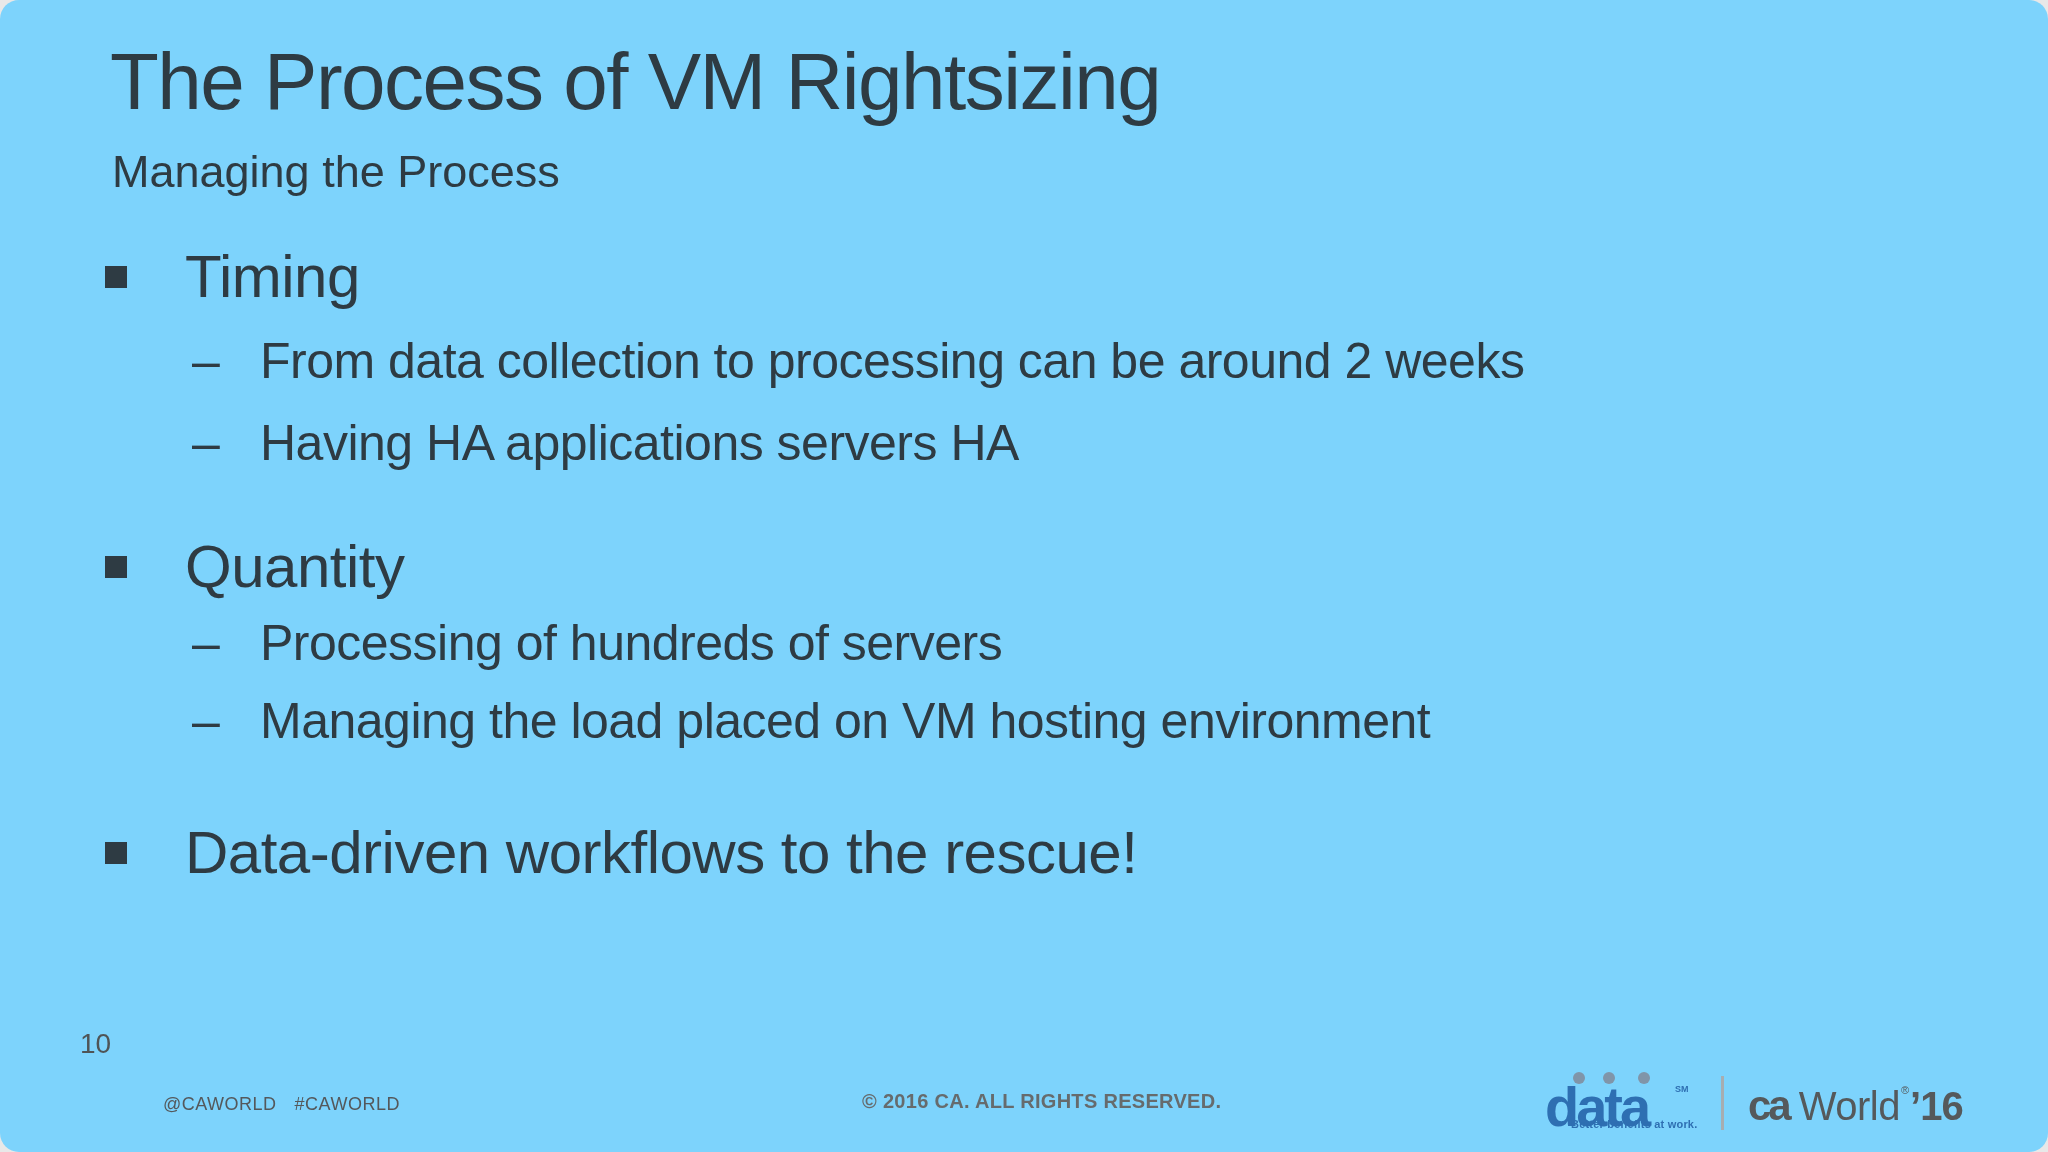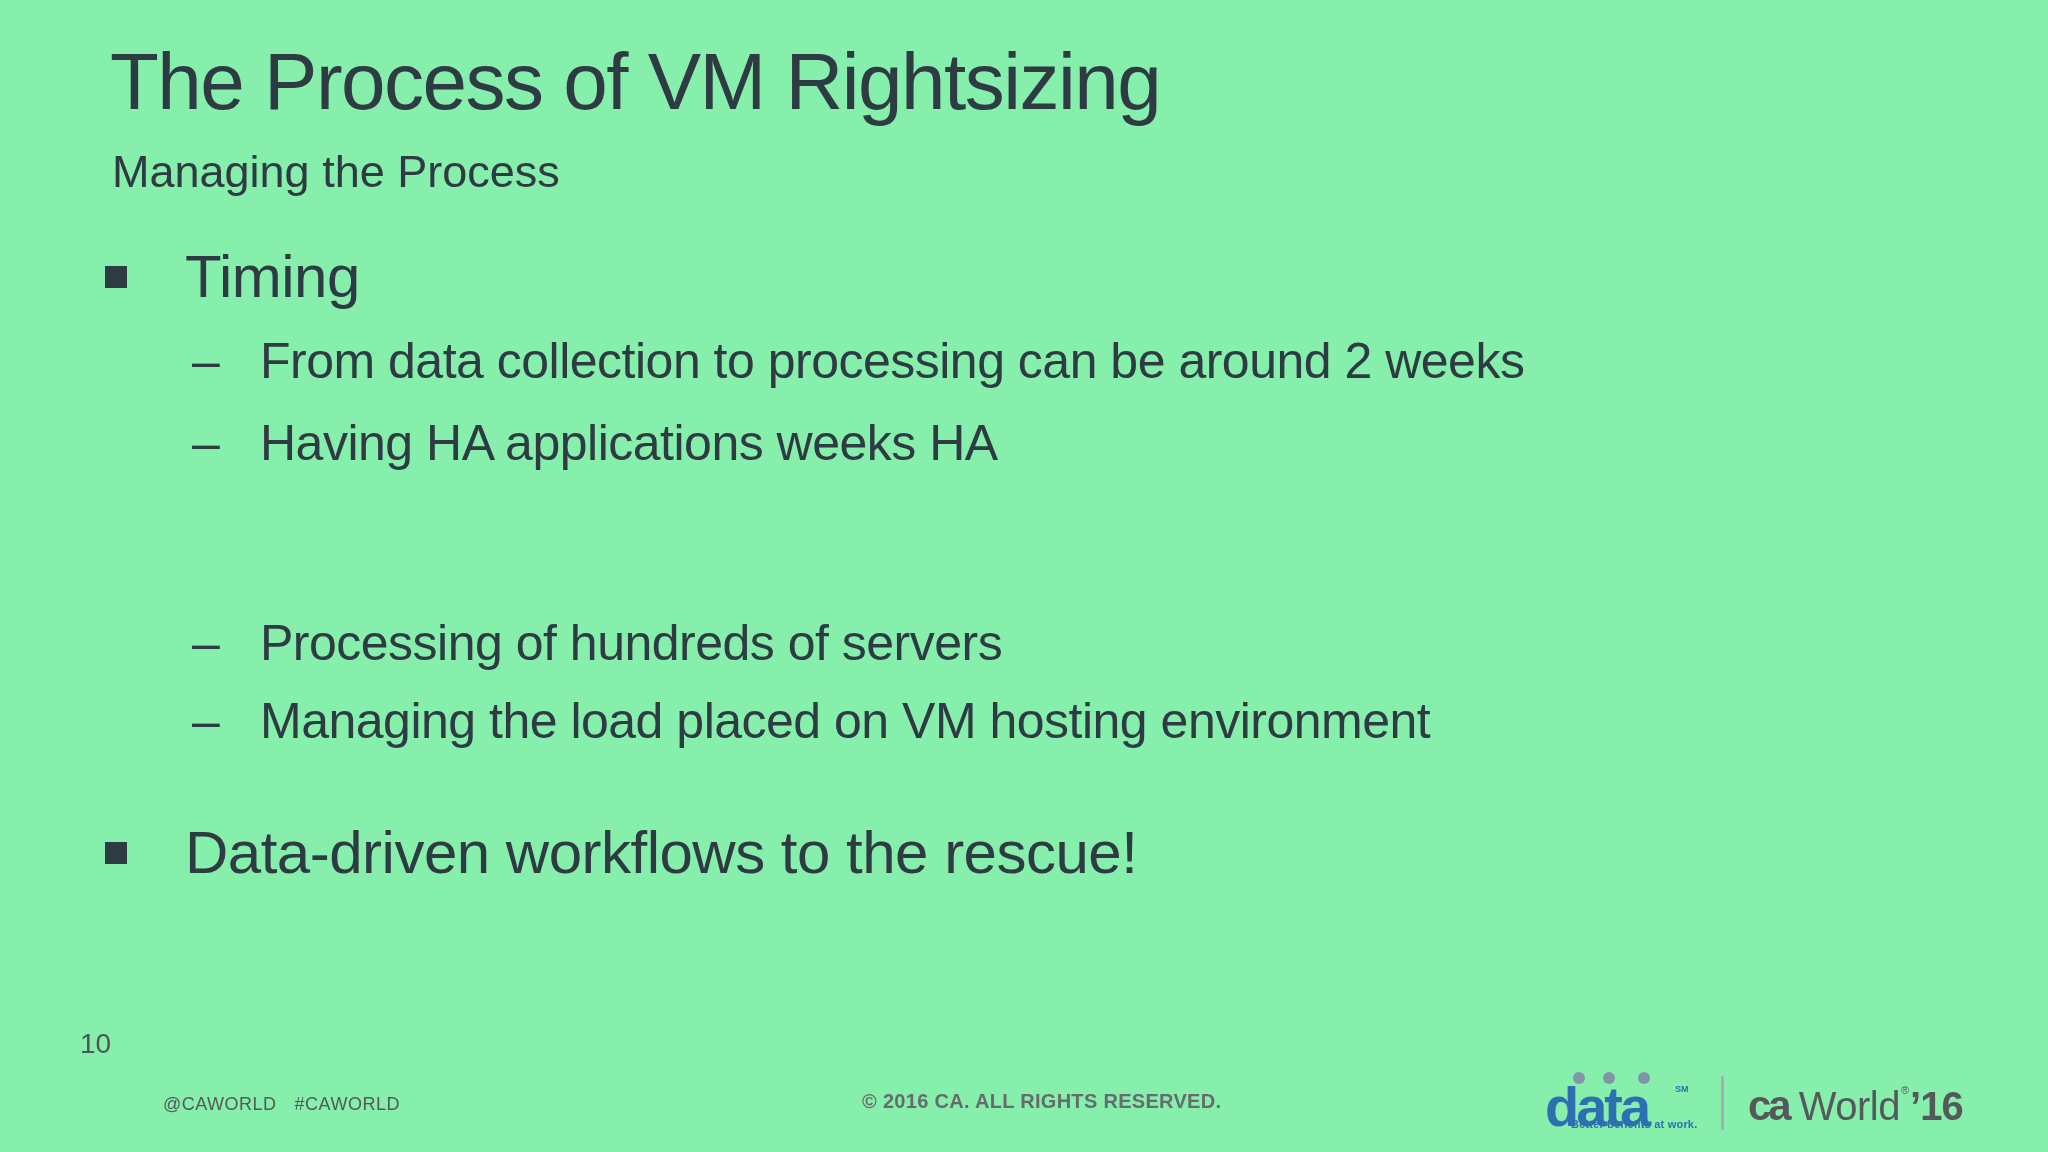--- a/index.html
+++ b/index.html
@@ -1,23 +1,24 @@
 <!DOCTYPE html>
 <html><head>
 <meta charset="utf-8">
 <style>
   html, body { margin: 0; padding: 0; background: #e8e8e8; }
   .slide {
     position: relative;
     width: 2048px;
     height: 1152px;
-    background: #86efac;
+    background: #7dd3fc;
     font-family: "Liberation Sans", sans-serif;
     color: #2e3b43;
     overflow: hidden;
+    border-radius: 19px;
   }
 
   
   .title {
     position: absolute;
     left: 110px;
     top: 36px;
     font-size: 80px;
     font-weight: 400;
     letter-spacing: -1.5px;
@@ -195,23 +196,27 @@
   <div class="l1" style="top: 242px;">
     <span class="sq"></span>
     <span class="l1-text">Timing</span>
   </div>
   <div class="l2" style="top: 332px;">
     <span class="dash">–</span>
     <span>From data collection to processing can be around 2 weeks</span>
   </div>
   <div class="l2" style="top: 414px;">
     <span class="dash">–</span>
-    <span>Having HA applications weeks HA</span>
-  </div>
-
+    <span>Having HA applications servers HA</span>
+  </div>
+
+  <div class="l1" style="top: 532px;">
+    <span class="sq"></span>
+    <span class="l1-text">Quantity</span>
+  </div>
   <div class="l2" style="top: 614px;">
     <span class="dash">–</span>
     <span>Processing of hundreds of servers</span>
   </div>
   <div class="l2" style="top: 692px;">
     <span class="dash">–</span>
     <span>Managing the load placed on VM hosting environment</span>
   </div>
 
   <div class="l1" style="top: 818px; justify-content: center;">

